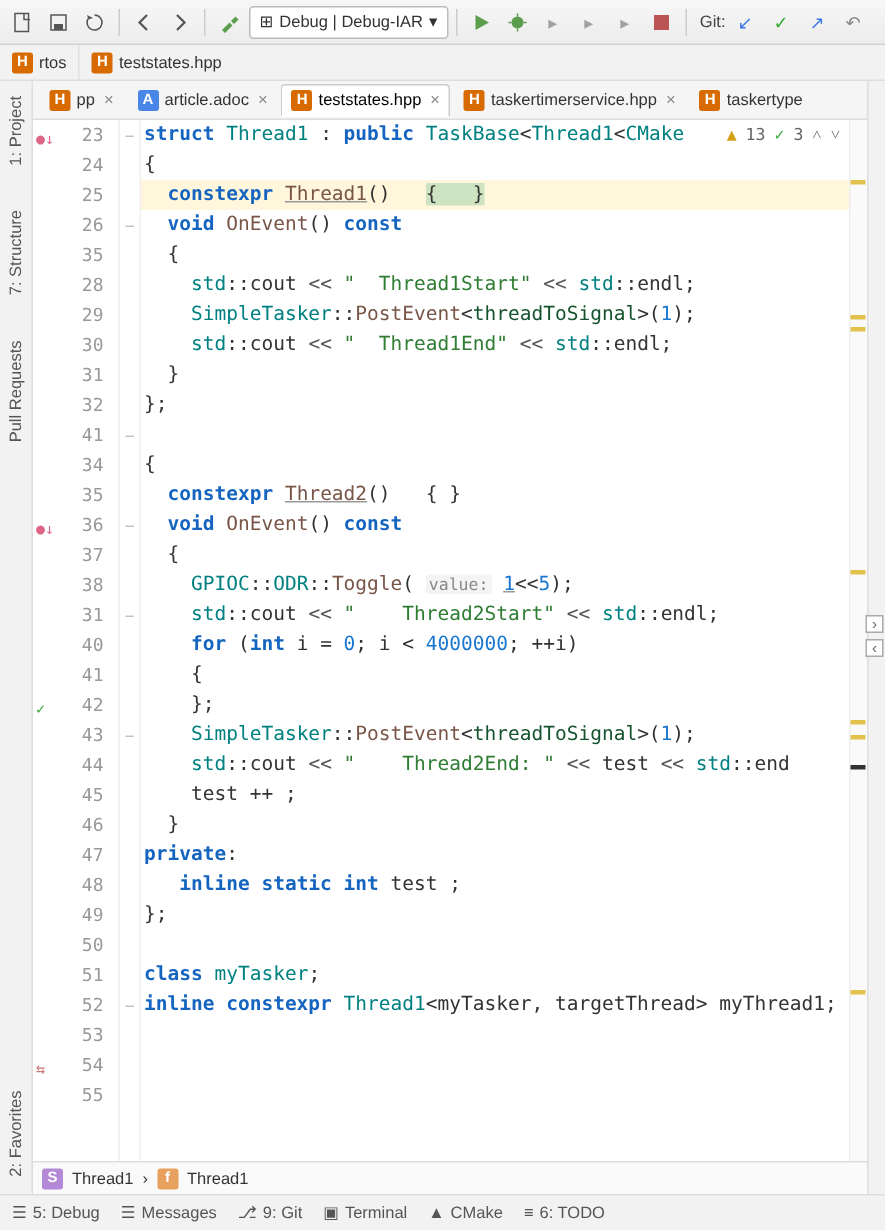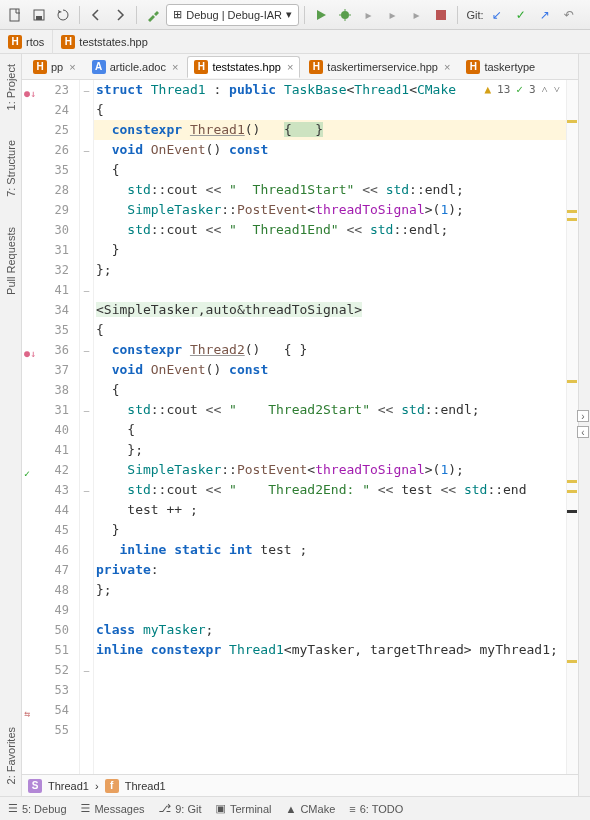--- a/index.html
+++ b/index.html
@@ -36,21 +36,21 @@
 .line{height:20px;line-height:20px;white-space:pre;padding-left:2px}
 .line.hl{background:#fff6dc}
 .stripe{position:absolute;right:0;top:0;width:12px;height:100%;background:#fafafa;border-left:1px solid #eee}
 .stripe .m{position:absolute;right:1px;width:10px;height:3px}
 .kw{color:#1565c0;font-weight:bold}
 .type{color:#008080}
 .fn{color:#795548}
 .str{color:#2e7d32}
 .num{color:#1976d2}
 .op{color:#555}
-.tpl{color:#a21caf}
+.tpl{color:#14532d}
 .hint{color:#888;font-style:normal;background:#f4f4f4;padding:0 2px;border-radius:2px;font-size:11px}
 .uline{text-decoration:underline;text-decoration-color:#999}
 .tplhl{background:#e6f4e6}
 .warnbar{position:absolute;right:14px;top:2px;display:flex;align-items:center;gap:6px;font-size:11px;color:#666;background:#fff;padding:1px 4px}
 .breadcrumb{height:22px;border-top:1px solid #ddd;background:#fafafa;display:flex;align-items:center;padding:0 6px;gap:6px;font-size:11px}
 .bottom-bar{height:24px;background:#f2f2f2;border-top:1px solid #ddd;display:flex;align-items:center;padding:0 8px;gap:14px;font-size:11px;color:#555}
 .bottom-bar .bitem{display:flex;align-items:center;gap:4px}
 svg{display:block}
 .exp-col{position:absolute;right:0;top:410px;width:14px;display:flex;flex-direction:column;gap:4px;align-items:center}
 .exp-col .eb{width:12px;height:12px;border:1px solid #aaa;font-size:10px;display:flex;align-items:center;justify-content:center;color:#666;background:#fff}
@@ -277,34 +277,35 @@
           <div class="line">{</div>
           <div class="line hl">  <span class="kw">constexpr</span> <span class="fn uline">Thread1</span>()   <span style="background:#cde3c1">{   }</span></div>
           <div class="line">  <span class="kw">void</span> <span class="fn">OnEvent</span>() <span class="kw">const</span></div>
           <div class="line">  {</div>
           <div class="line">    <span class="type">std</span>::cout <span class="op">&lt;&lt;</span> <span class="str">"  Thread1Start"</span> <span class="op">&lt;&lt;</span> <span class="type">std</span>::endl;</div>
           <div class="line">    <span class="type">SimpleTasker</span>::<span class="fn">PostEvent</span>&lt;<span class="tpl">threadToSignal</span>&gt;(<span class="num">1</span>);</div>
           <div class="line">    <span class="type">std</span>::cout <span class="op">&lt;&lt;</span> <span class="str">"  Thread1End"</span> <span class="op">&lt;&lt;</span> <span class="type">std</span>::endl;</div>
           <div class="line">  }</div>
           <div class="line">};</div>
           <div class="line"></div>
-          <div class="line"><span class="tplhl">&lt;SimpleTasker,auto&amp;threadToSignal&gt;</span></div>
           <div class="line">{</div>
           <div class="line">  <span class="kw">constexpr</span> <span class="fn uline">Thread2</span>()   { }</div>
           <div class="line">  <span class="kw">void</span> <span class="fn">OnEvent</span>() <span class="kw">const</span></div>
           <div class="line">  {</div>
+          <div class="line">    <span class="type">GPIOC</span>::<span class="type">ODR</span>::<span class="fn">Toggle</span>( <span class="hint">value:</span> <span class="num uline">1</span>&lt;&lt;<span class="num">5</span>);</div>
           <div class="line">    <span class="type">std</span>::cout <span class="op">&lt;&lt;</span> <span class="str">"    Thread2Start"</span> <span class="op">&lt;&lt;</span> <span class="type">std</span>::endl;</div>
+          <div class="line">    <span class="kw">for</span> (<span class="kw">int</span> i = <span class="num">0</span>; i &lt; <span class="num">4000000</span>; ++i)</div>
           <div class="line">    {</div>
           <div class="line">    };</div>
           <div class="line">    <span class="type">SimpleTasker</span>::<span class="fn">PostEvent</span>&lt;<span class="tpl">threadToSignal</span>&gt;(<span class="num">1</span>);</div>
           <div class="line">    <span class="type">std</span>::cout <span class="op">&lt;&lt;</span> <span class="str">"    Thread2End: "</span> <span class="op">&lt;&lt;</span> test <span class="op">&lt;&lt;</span> <span class="type">std</span>::end</div>
           <div class="line">    test ++ ;</div>
           <div class="line">  }</div>
+          <div class="line"><span class="kw">private</span>:</div>
           <div class="line">   <span class="kw">inline static int</span> test ;</div>
-          <div class="line"><span class="kw">private</span>:</div>
           <div class="line">};</div>
           <div class="line"></div>
           <div class="line"><span class="kw">class</span> <span class="type">myTasker</span>;</div>
           <div class="line"><span class="kw">inline constexpr</span> <span class="type">Thread1</span>&lt;myTasker, targetThread&gt; myThread1;</div>
         </div>
     </div>
 
     <div class="breadcrumb">
       <span class="hicon s">S</span>
         <span>Thread1</span>

